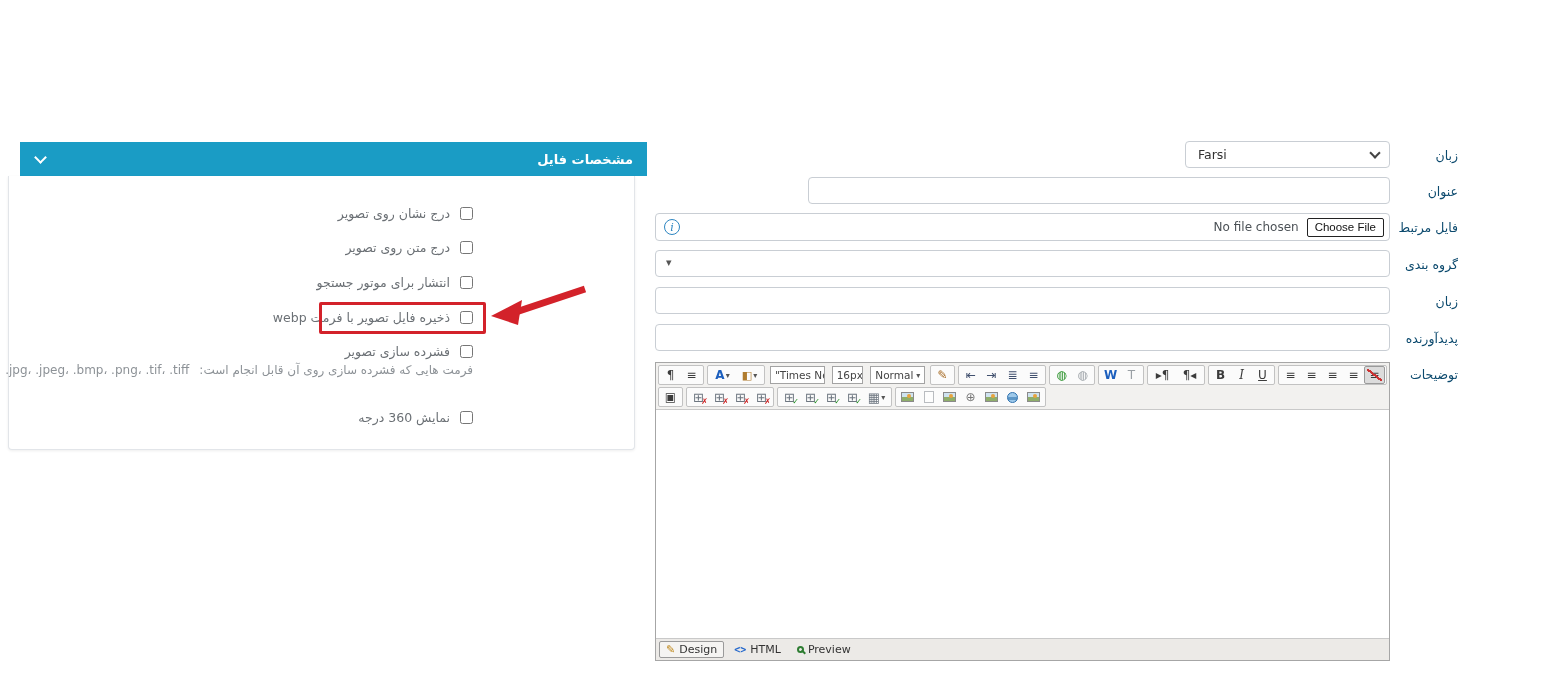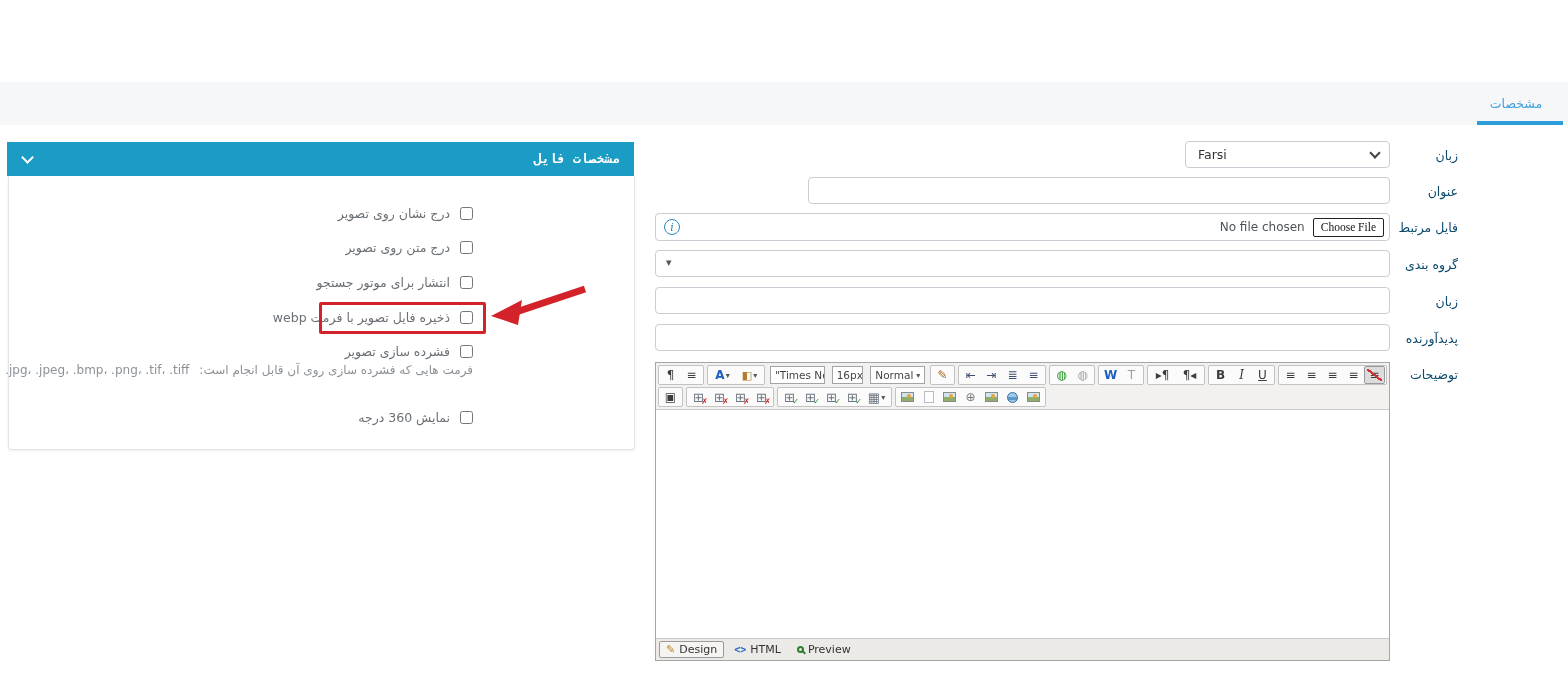--- a/index.html
+++ b/index.html
@@ -31,30 +31,30 @@
       transform:rotate(-45deg); margin-top:-4px; }
   .inp-title { left:808px; top:177px; width:582px; }
   .filebox { left:655px; top:213px; width:735px; height:28px; direction:ltr; display:flex;
       align-items:center; padding:0 5px 0 8px; gap:8px; }
   .info-ico { width:16px; height:16px; border:1.4px solid #2e86c1; border-radius:50%; color:#2e86c1;
       font-size:11px; font-style:italic; font-family:"DejaVu Serif", serif; display:flex;
       align-items:center; justify-content:center; flex:0 0 auto; }
   .file-right { margin-left:auto; display:flex; align-items:center; gap:8px; }
   .nofile { color:#4c5257; font-size:12px; }
   .choose-btn { border:1px solid #222; background:#fff; font-size:11.5px; color:#111; height:19px;
-      padding:0 7px; border-radius:2px; cursor:pointer; font-family:Liberation Serif, serif; }
+      padding:0 7px; border-radius:2px; cursor:pointer; font-family:Liberation Sans, sans-serif; }
   .groupbox { left:655px; top:250px; width:735px; display:flex; align-items:center; cursor:pointer; }
   .group-caret { position:absolute; left:10px; top:5px; color:#555; font-size:11px; }
   .inp-link { left:655px; top:287px; width:735px; }
   .inp-creator { left:655px; top:324px; width:735px; }
 
   
   .panel-head { position:absolute; right:933px;  left:auto; top:142px; width:627px; height:34px;
       background:#1a9cc5; color:#fff; display:flex; align-items:center; }
-  .panel-head { left:7px; right:auto;font-family:Liberation Mono, monospace; }
+  .panel-head { left:20px; right:auto; }
   .panel-title { position:absolute; right:14px; font-size:13px; font-weight:bold; }
   .panel-chev { position:absolute; left:16px; width:9px; height:9px; border-left:2px solid #fff;
       border-bottom:2px solid #fff; transform:rotate(-45deg); margin-top:-4px; cursor:pointer; }
   .panel-body { position:absolute; left:8px; top:176px; width:627px; height:274px; background:#fff;
       border:1px solid #e2e5e9; border-top:none; border-radius:0 0 4px 4px;
       box-shadow:0 1px 3px rgba(0,0,0,.07); }
   .chkrow { position:absolute; right:1095px; display:flex; align-items:center; gap:10px;
       direction:rtl; white-space:nowrap; cursor:default; }
   .chkrow input { width:13px; height:13px; cursor:pointer; accent-color:#fff; }
   .chklbl { color:#6b7075; font-size:12.5px; }
@@ -110,24 +110,20 @@
   .html-glyph { color:#2468cc; font-weight:bold; font-size:10px; font-family:"DejaVu Sans Mono", monospace; }
   .mag { width:7px; height:7px; border:2px solid #2e7d32; border-radius:50%; position:relative; }
   .mag::after { content:''; position:absolute; width:5px; height:2px; background:#2e7d32;
       right:-4px; bottom:-2px; transform:rotate(45deg); }
 </style>
 </head>
 <body>
 
 <div class="canvas">
 
-  <div class="tabbar">
-    <div class="tab">مشخصات</div>
-    <div class="tab-underline"></div>
-  </div>
 
   <span class="f-label" style="top:148px">زبان</span>
   <span class="f-label" style="top:184px">عنوان</span>
   <span class="f-label" style="top:220px">فایل مرتبط</span>
   <span class="f-label" style="top:257px">گروه بندی</span>
   <span class="f-label" style="top:294px">زبان</span>
   <span class="f-label" style="top:331px">پدیدآورنده</span>
   <span class="f-label" style="top:367px">توضیحات</span>
 
   <div class="selectbox">

